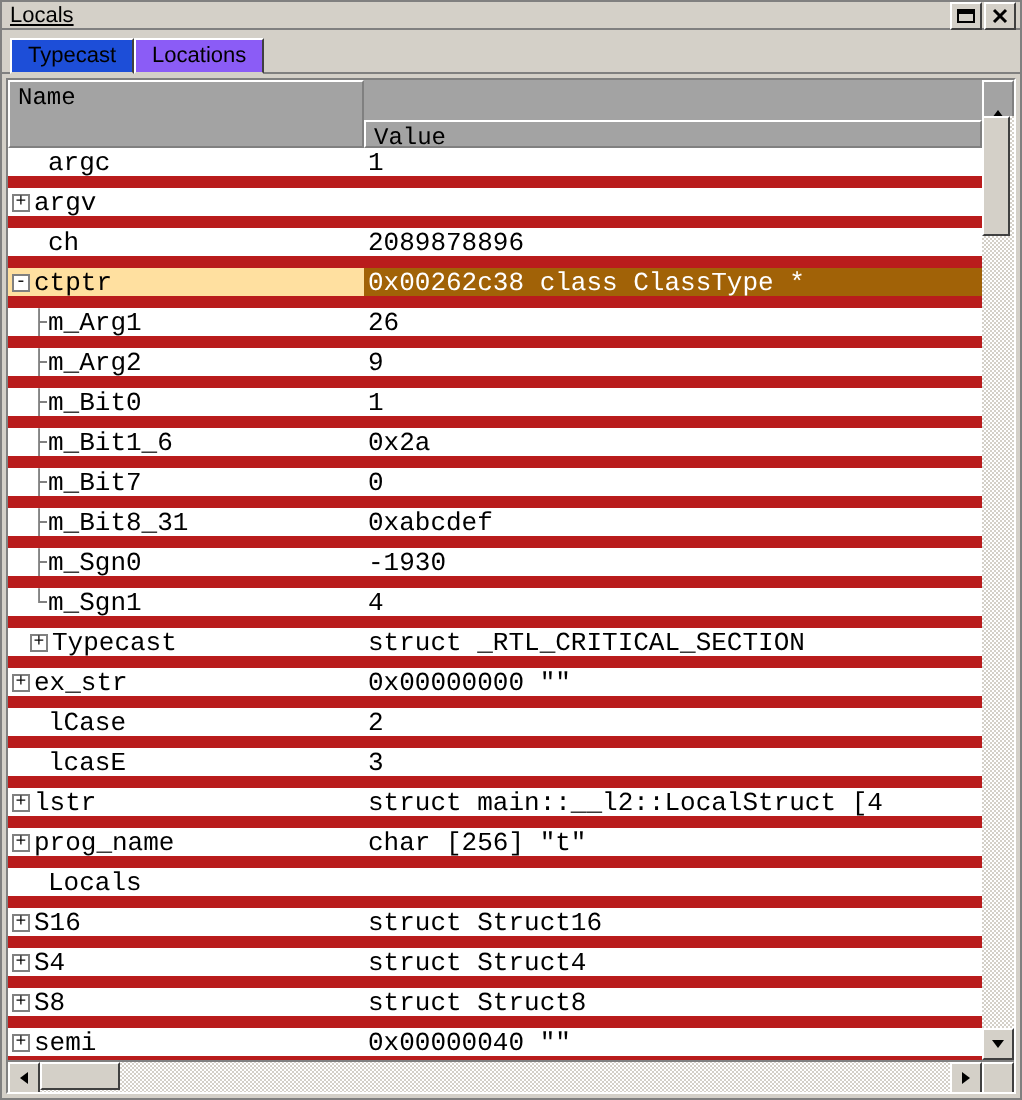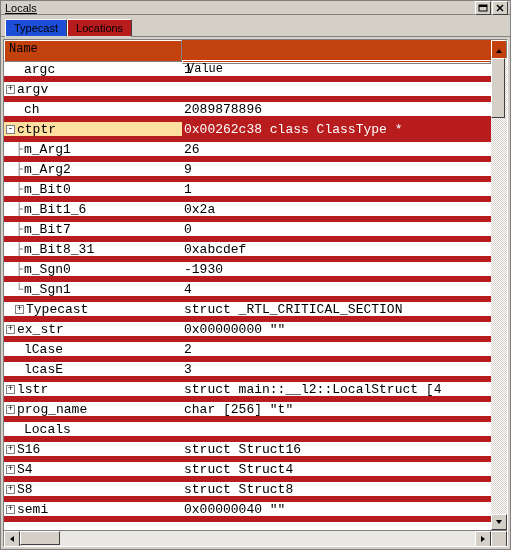--- a/index.html
+++ b/index.html
@@ -51,21 +51,21 @@
     height: 22px;
     display: flex;
     align-items: flex-end;
     padding: 2px 4px 0 4px;
     border-bottom: 1px solid #808080;
     gap: 0;
   }
   .tab {
     border: 1px solid;
     border-color: #fff #404040 #d4d0c8 #fff;
-    background: #b91c1c;
+    background: #8b5cf6;
     padding: 2px 8px 2px 8px;
     position: relative;
     top: 1px;
   }
   .tab.active {
     background: #1d4ed8;
     border-bottom-color: #d4d0c8;
     z-index:2;
   }
   .grid-wrap {
@@ -74,22 +74,22 @@
     border: 1px solid;
     border-color: #808080 #fff #fff #808080;
     background: #fff;
     position: relative;
     overflow: hidden;
     display:flex;
     flex-direction:column;
   }
   .header-row {
     display: flex;
-    background: #c2410c;
-    height: 22px;
+    background: #a3a3a3;
+    height: 34px;
     flex:none;
   }
   .header-cell {
     border: 1px solid;
     border-color: #fff #808080 #808080 #fff;
     padding: 1px 4px;
     font-family: "Courier New", monospace;
     font-size: 12px;
     color:#000;
   }
@@ -130,21 +130,21 @@
     flex:none;
   }
   .tree-line {
     width: 9px;
     display:inline-block;
     text-align:center;
     color:#808080;
     flex:none;
   }
   .row.selected .cell.name { background: #ffe0a0; }
-  .row.selected .cell.value { background: #b91c1c; color:#fff; }
+  .row.selected .cell.value { background: #a16207; color:#fff; }
   .hscroll {
     height: 16px;
     background: #d4d0c8;
     display:flex;
     flex:none;
     border-top:1px solid #808080;
   }
   .sb-btn {
     width:16px;height:16px;
     background:#d4d0c8;

